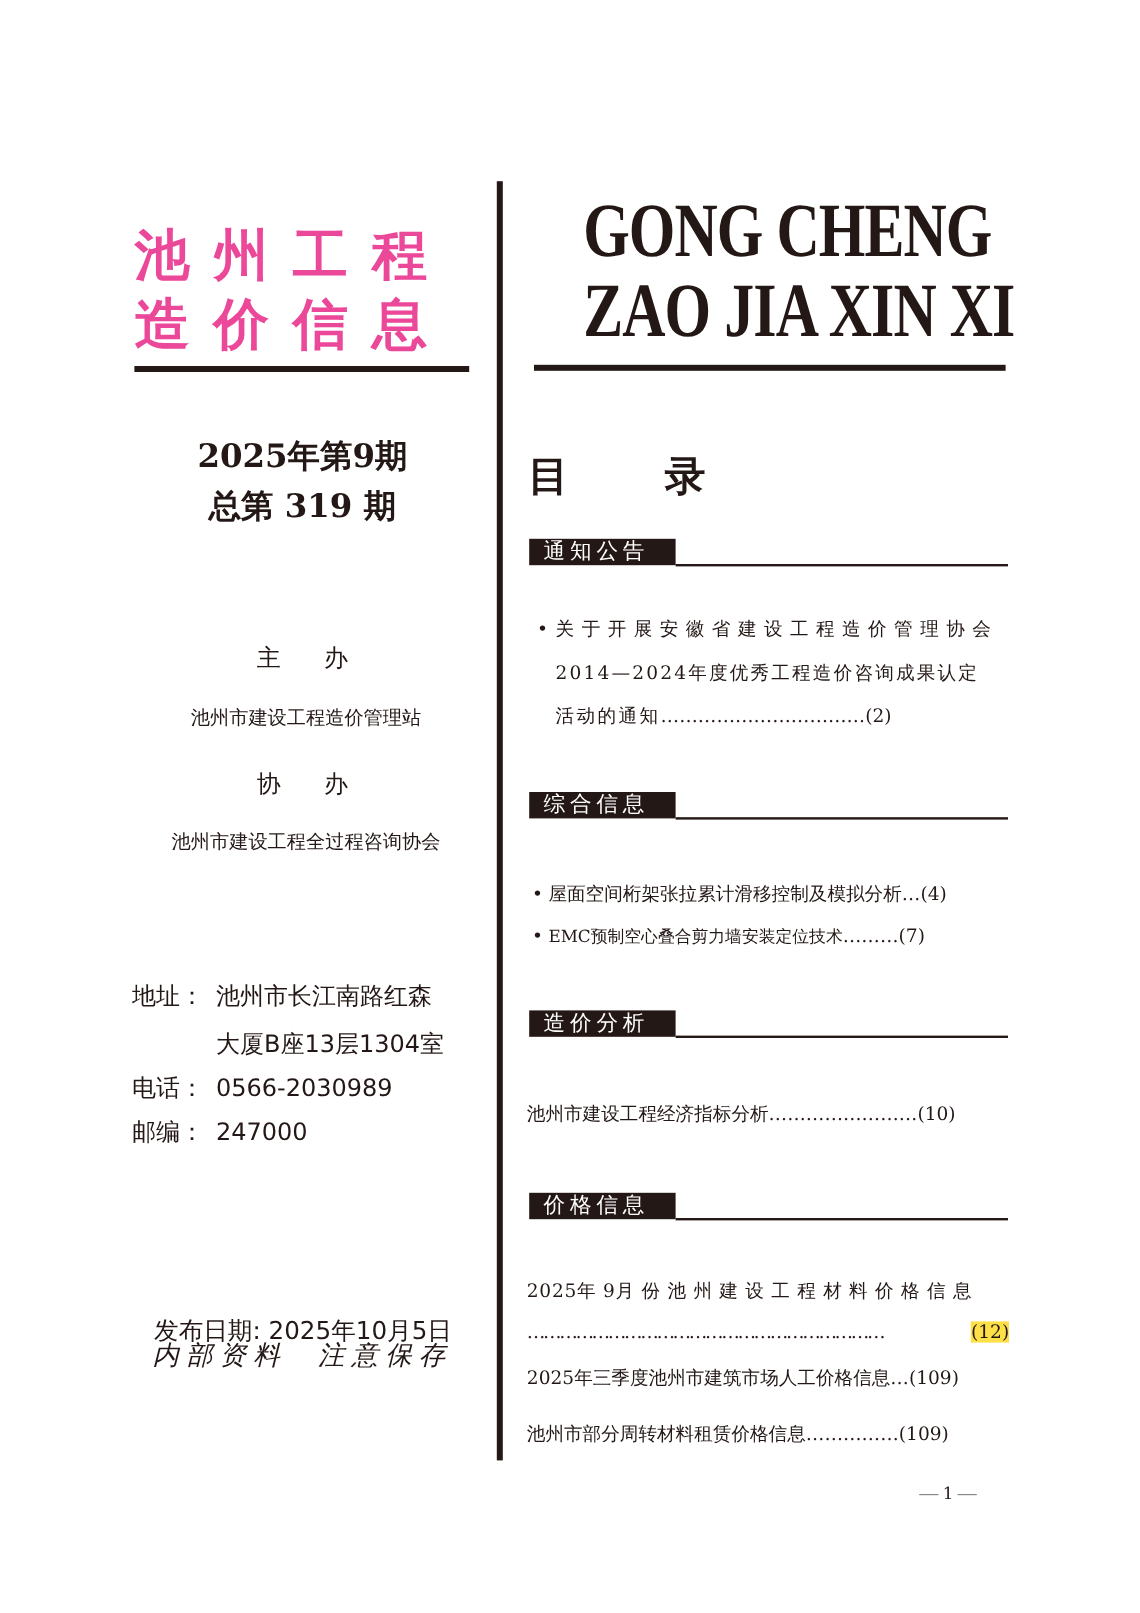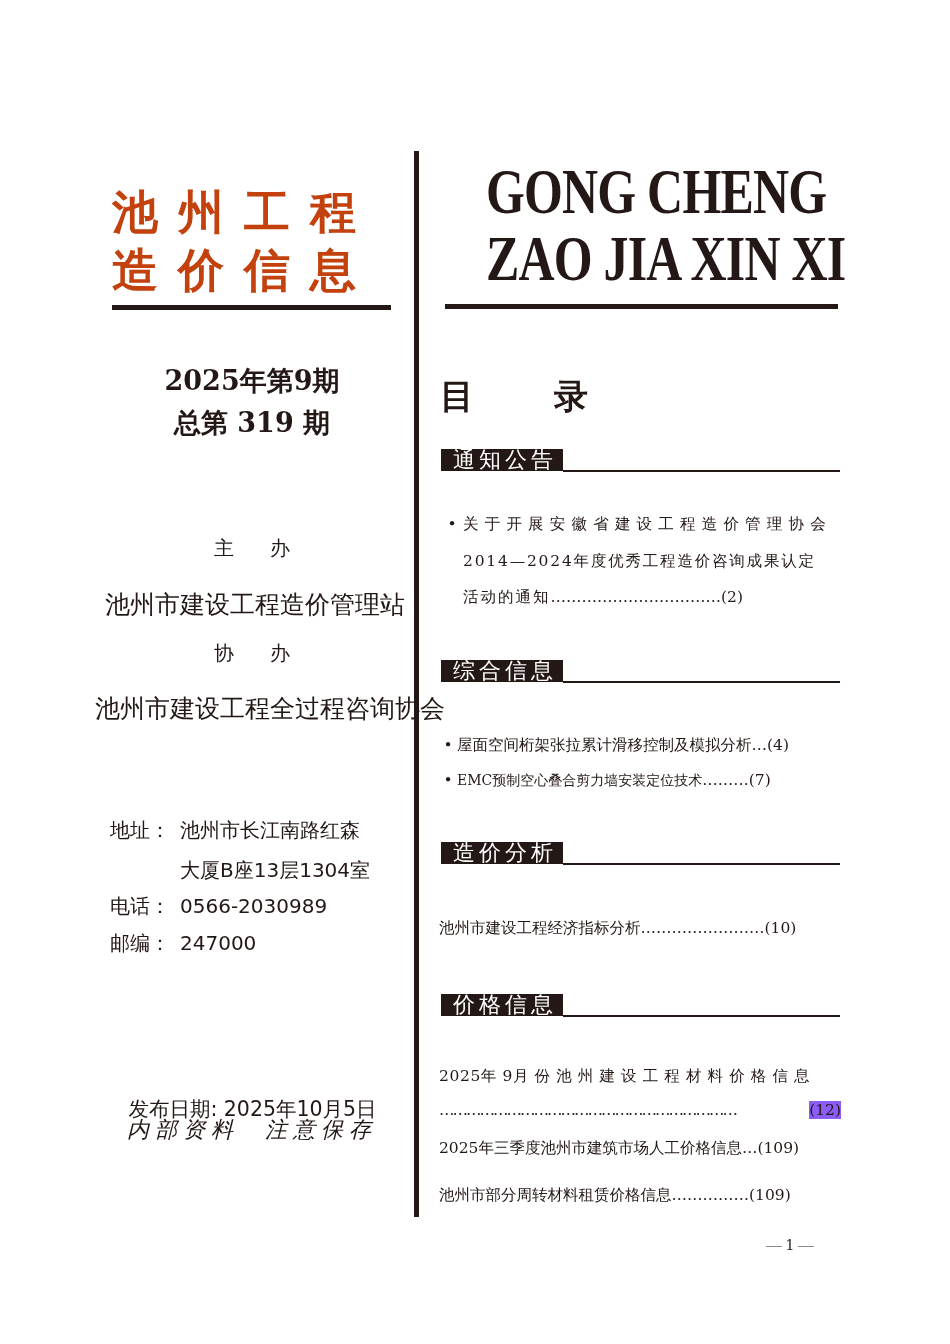--- a/index.html
+++ b/index.html
@@ -1,42 +1,42 @@
 <!DOCTYPE html>
 <html><head>
 <meta charset="utf-8">
 <style>
   html, body { margin: 0; padding: 0; background: #ffffff; }
   body { width: 950px; height: 1344px; position: relative; overflow: hidden; color: #231815; font-family: "DejaVu Sans", sans-serif; }
   .abs { position: absolute; }
 
   
-  .brand-cn { left: 112px; width: 280px; font-family: "DejaVu Sans", sans-serif; font-weight: bold; font-size: 46px; letter-spacing: 20px; line-height: 52px; color: #c2410c; white-space: nowrap; }
+  .brand-cn { left: 112px; width: 280px; font-family: "DejaVu Sans", sans-serif; font-weight: bold; font-size: 46px; letter-spacing: 20px; line-height: 52px; color: #ec4899; white-space: nowrap; }
   .rule-left { left: 112px; top: 305px; width: 279px; height: 5px; background: #231815; }
   .issue { left: 112px; width: 280px; text-align: center; font-family: "DejaVu Serif", serif; font-weight: bold; font-size: 27px; line-height: 40px; }
   .org-label { left: 112px; width: 280px; text-align: center; font-size: 20px; letter-spacing: 0; }
   .org-label span.sp { display: inline-block; width: 36px; }
-  .org-name { left: 95px; width: 320px; text-align: center; font-size: 25px; white-space: nowrap; }
+  .org-name { left: 95px; width: 320px; text-align: center; font-size: 16px; white-space: nowrap; }
   .addr-row { left: 110px; font-size: 20px; line-height: 37px; white-space: nowrap; }
   .addr-row .lbl { display: inline-block; width: 70px; }
   .addr-row .val { display: inline-block; }
   .date-line { left: 100px; width: 305px; text-align: center; font-size: 20.5px; white-space: nowrap; }
   .stamp { left: 112px; width: 280px; text-align: center; font-family: "DejaVu Serif", serif; font-style: italic; font-weight: normal; font-size: 22px; letter-spacing: 6px; white-space: nowrap; }
 
   
   .vdivider { left: 414px; top: 151px; width: 5px; height: 1066px; background: #231815; }
 
   
   .brand-en { left: 442px; width: 400px; text-align: center; font-family: "Liberation Serif", serif; font-weight: bold; font-size: 64px; line-height: 70px; transform: scaleX(0.78); transform-origin: center; white-space: nowrap; letter-spacing: -1px; }
   .rule-right { left: 445px; top: 304px; width: 393px; height: 5px; background: #231815; }
   .toc-title { left: 440px; width: 400px; font-weight: bold; font-size: 34px; letter-spacing: 0; }
   .toc-title .gap { display: inline-block; width: 80px; }
 
   .sec-head { left: 441px; width: 399px; height: 25px; }
-  .sec-head .box { position: absolute; left: 0; top: 0; width: 122px; height: 22px; background: #231815; color: #ffffff; font-size: 22px; line-height: 22px; letter-spacing: 4px; padding-left: 12px; box-sizing: border-box; white-space: nowrap; }
+  .sec-head .box { position: absolute; left: 0; top: 0; width: 122px; height: 22px; background: #231815; color: #ffffff; font-size: 18px; line-height: 22px; letter-spacing: 4px; padding-left: 12px; box-sizing: border-box; white-space: nowrap; }
   .sec-head .line { position: absolute; left: 122px; right: 0; top: 21px; height: 1.5px; background: #231815; }
 
   .toc-item { left: 439px; width: 402px; font-family: "DejaVu Serif", serif; font-size: 15.5px; color: #231815; white-space: nowrap; }
   .bullet { display: inline-block; width: 22px; text-align: center; }
   .footer-page { left: 760px; width: 60px; text-align: center; font-family: "DejaVu Serif", serif; font-size: 14px; color: #231815; }
   .footer-page .dash { display: inline-block; width: 16px; height: 1px; background: #888; vertical-align: middle; margin: 0 4px; }
 </style>
 </head>
 <body>
 
@@ -119,21 +119,21 @@
 </div>
 
 <div class="abs sec-head" style="top:994px;">
   <div class="box">价格信息</div>
   <div class="line"></div>
 </div>
 <div class="abs toc-item" style="top:1066px;">
   <span style="letter-spacing:0.6px;">2025年 9月 份 池 州 建 设 工 程 材 料 价 格 信 息</span>
 </div>
 <div class="abs toc-item" style="top:1101px; overflow:hidden;">
-  <span style="letter-spacing:-2px;">…………………………………………………………</span><span style="position:absolute; right:0; background:#8b5cf6;">(12)</span>
+  <span style="letter-spacing:-2px;">…………………………………………………………</span><span style="position:absolute; right:0; background:#fde047;">(12)</span>
 </div>
 <div class="abs toc-item" style="top:1138px;">
   <span>2025年三季度池州市建筑市场人工价格信息</span><span>…</span><span>(109)</span>
 </div>
 <div class="abs toc-item" style="top:1185px;">
   <span>池州市部分周转材料租赁价格信息</span><span>……………</span><span>(109)</span>
 </div>
 
 <div class="abs footer-page" style="top:1237px;">
   <span class="dash"></span><span>1</span><span class="dash"></span>

